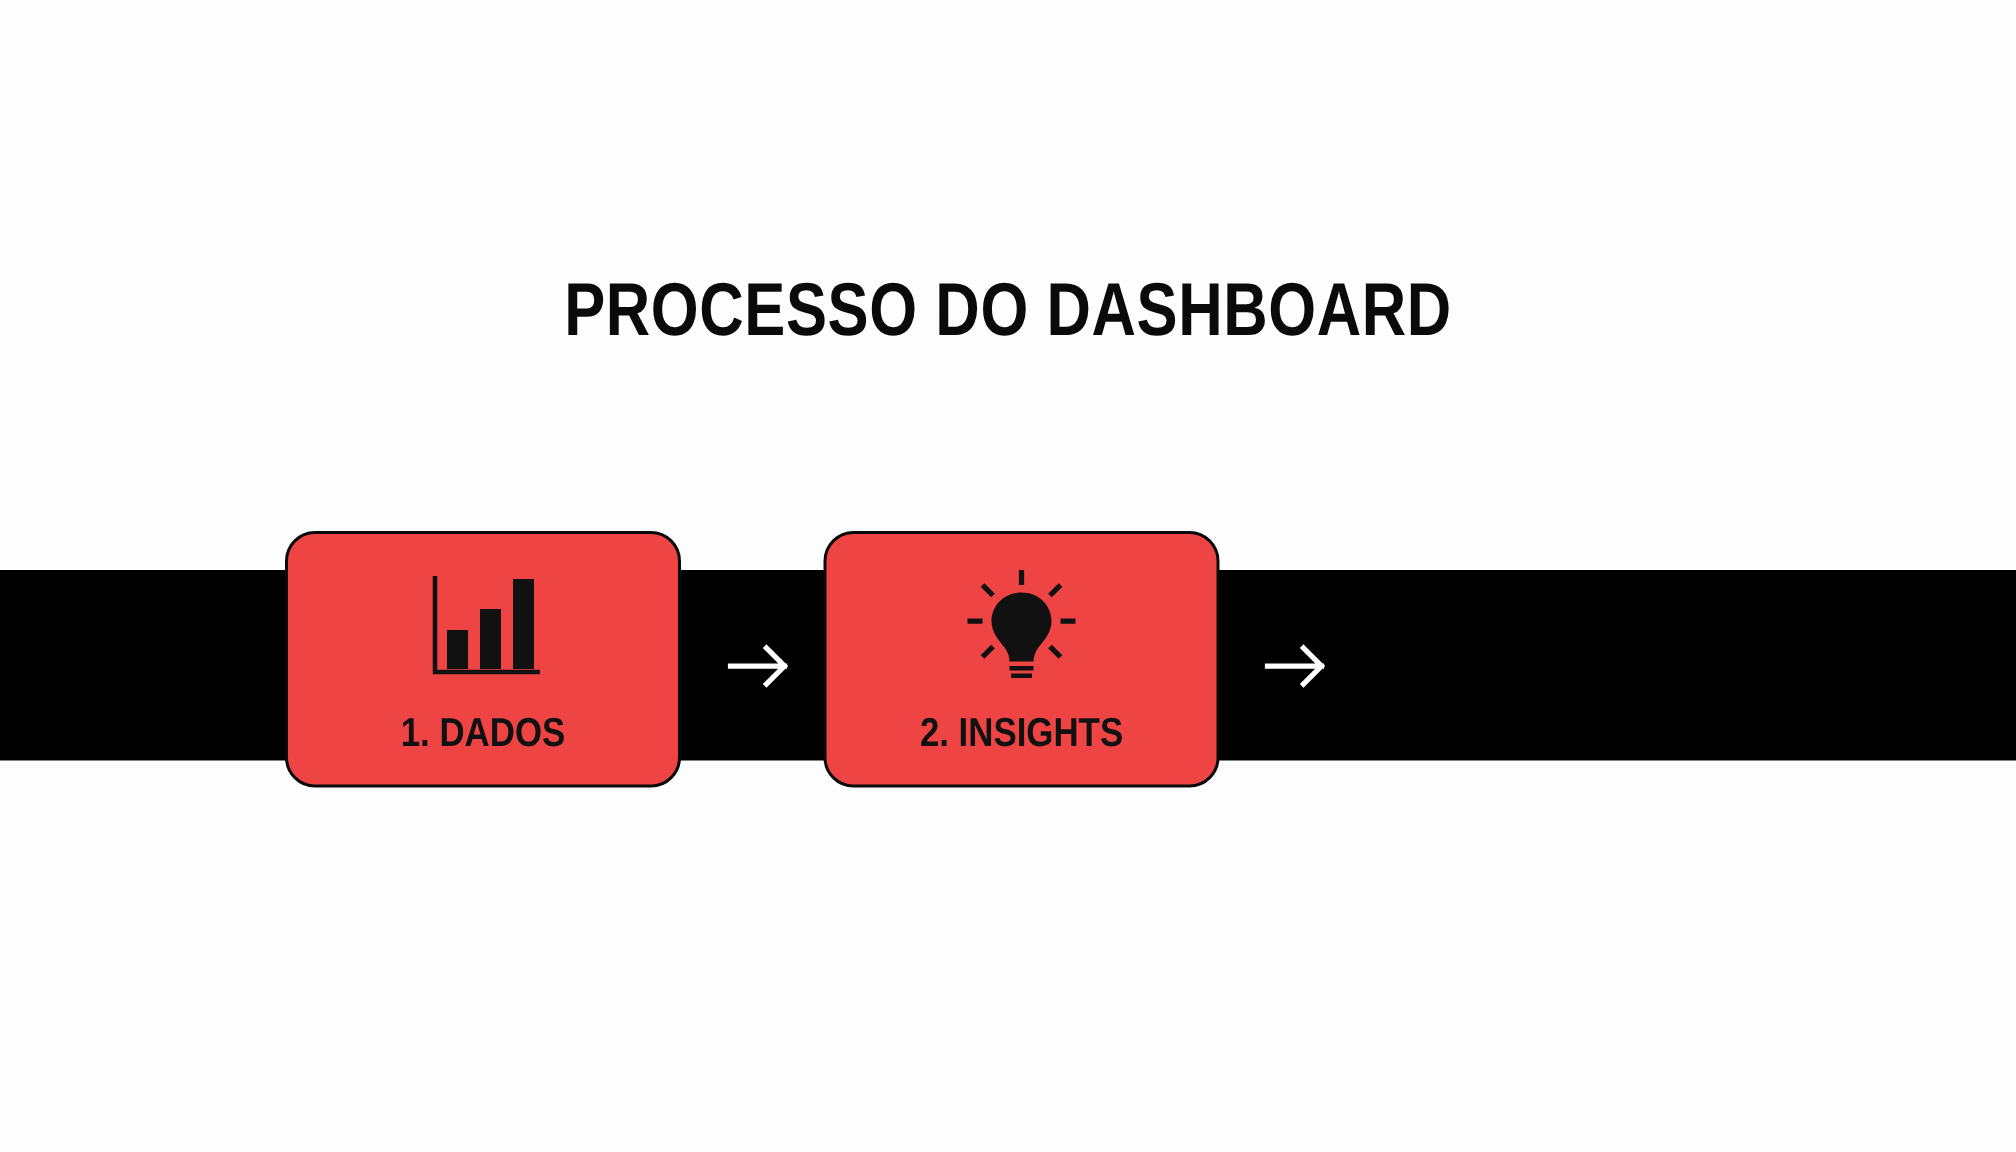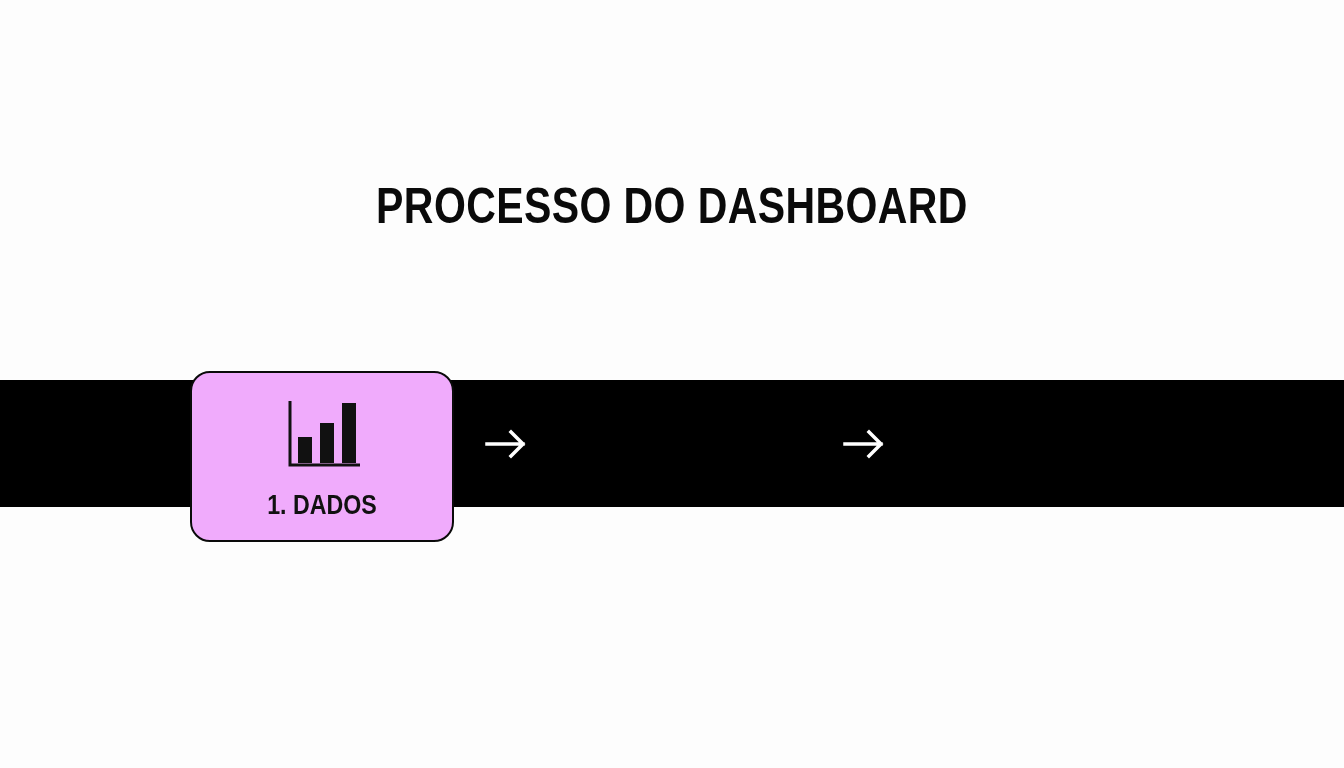--- a/index.html
+++ b/index.html
@@ -35,24 +35,24 @@
     .band {
       position: absolute;
       left: 0;
       top: 352px;
       width: 1344px;
       height: 127px;
       background: #000000;
     }
     .step {
       position: absolute;
-      top: 343px;
+      top: 326px;
       width: 264px;
       height: 171px;
-      background: #f0abfc;
+      background: #ef4444;
       border: 2.5px solid #0a0a0a;
       border-radius: 20px;
       box-sizing: border-box;
     }
     .step .icon {
       position: absolute;
       left: 50%;
       top: 22px;
       width: 80px;
       height: 80px;
@@ -105,20 +105,39 @@
     </div>
     <div class="label">1. DADOS</div>
   </div>
 
   <div class="arrow" style="left:483px;">
     <svg viewBox="0 0 46 36">
       <path d="M4 18 H40 M28 6 L40 18 L28 30" fill="none" stroke="#fff" stroke-width="3.5" stroke-linecap="square"></path>
     </svg>
   </div>
 
+  <div class="step" style="left:549px;">
+    <div class="icon">
+      <svg viewBox="0 0 80 80">
+        <g stroke="#111" stroke-width="3.5" stroke-linecap="butt">
+          <line x1="40" y1="2" x2="40" y2="12"></line>
+          <line x1="14" y1="12" x2="21" y2="19"></line>
+          <line x1="66" y1="12" x2="59" y2="19"></line>
+          <line x1="4" y1="36" x2="14" y2="36"></line>
+          <line x1="66" y1="36" x2="76" y2="36"></line>
+          <line x1="14" y1="60" x2="21" y2="53"></line>
+          <line x1="66" y1="60" x2="59" y2="53"></line>
+        </g>
+        <path d="M40 17 C28 17 20 26 20 36 C20 44 25 49 29 54 C31 57 32 60 32 63 H48 C48 60 49 57 51 54 C55 49 60 44 60 36 C60 26 52 17 40 17 Z" fill="#111"></path>
+        <rect x="32" y="66" width="16" height="3" fill="#111"></rect>
+        <rect x="33" y="71" width="14" height="3" fill="#111"></rect>
+      </svg>
+    </div>
+    <div class="label">2. INSIGHTS</div>
+  </div>
 
   <div class="arrow" style="left:841px;">
     <svg viewBox="0 0 46 36">
       <path d="M4 18 H40 M28 6 L40 18 L28 30" fill="none" stroke="#fff" stroke-width="3.5" stroke-linecap="square"></path>
     </svg>
   </div>
 
 
 </div>
 

